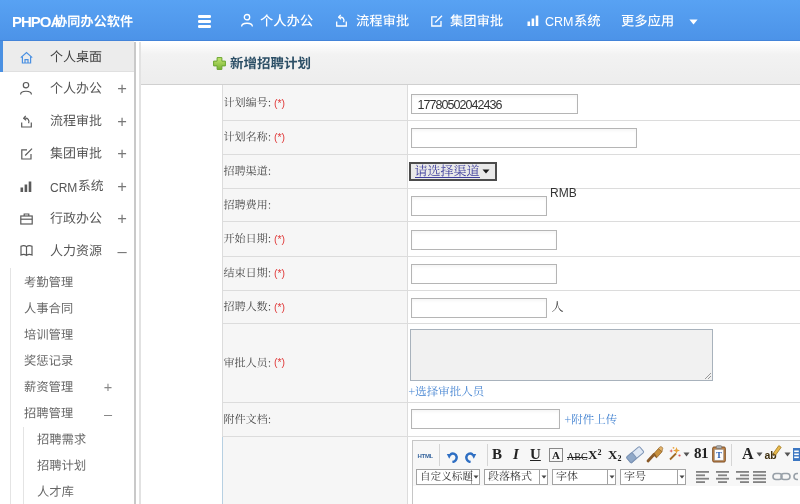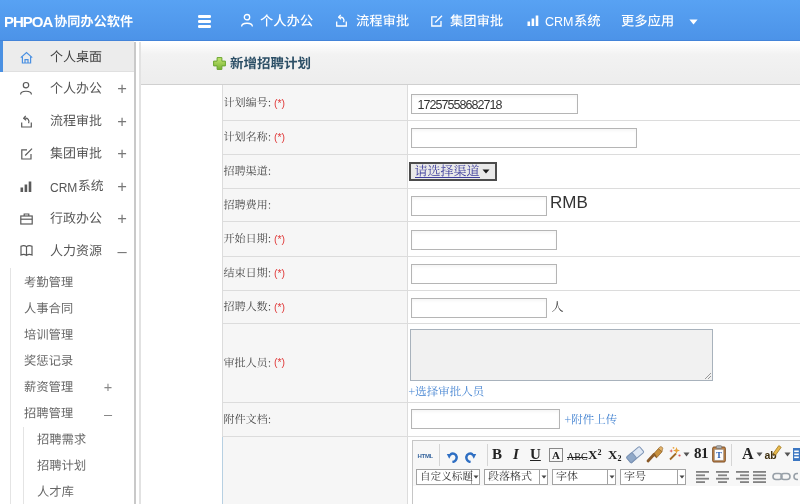--- a/index.html
+++ b/index.html
@@ -3,21 +3,21 @@
 <style>
 *{margin:0;padding:0;box-sizing:border-box}
 body{margin:0;font-family:"Liberation Sans",sans-serif}
 #page{position:relative;width:800px;height:504px;overflow:hidden;background:#fff}
 .abs{position:absolute}
 </style></head>
 <body>
 <div id="page">
 
 <div class="abs" style="left:0;top:0;width:800px;height:41px;background:linear-gradient(180deg,#58a2f3,#4c93e8);border-bottom:1px solid #4384d9"></div>
-<div class="abs" style="left:4px;top:12.5px;color:#fff;font-weight:bold;font-size:15px;letter-spacing:-1px">PHPOA</div>
+<div class="abs" style="left:12px;top:12.5px;color:#fff;font-weight:bold;font-size:15px;letter-spacing:-1px">PHPOA</div>
 
 <div class="abs" style="left:198px;top:15.2px;width:13px;height:2.5px;background:#fff;border-radius:1.2px"></div>
 <div class="abs" style="left:198px;top:20.2px;width:13px;height:2.5px;background:#fff;border-radius:1.2px"></div>
 <div class="abs" style="left:198px;top:25.2px;width:13px;height:2.5px;background:#fff;border-radius:1.2px"></div>
 
 <svg class="abs" style="left:240px;top:12.5px" width="14" height="15" viewBox="0 0 14 15" fill="none" stroke="#fff" stroke-width="1.3">
 <circle cx="7" cy="4.2" r="2.7"></circle>
       <path d="M1.6 13.4 C1.6 9.2 12.4 9.2 12.4 13.4"></path>
     </svg>
 <svg class="abs" style="left:334px;top:12.5px" width="15" height="15" viewBox="0 0 15 15" fill="none" stroke="#fff" stroke-width="1.3">
@@ -124,31 +124,31 @@
 <div class="abs" style="left:222px;top:436px;width:578px;height:1px;background:#dcdcdc"></div>
 
 <div class="abs" style="left:274px;top:96.5px;color:#e03c3c;font-size:10.5px">(*)</div>
 <div class="abs" style="left:274px;top:130.8px;color:#e03c3c;font-size:10.5px">(*)</div>
 <div class="abs" style="left:274px;top:232.5px;color:#e03c3c;font-size:10.5px">(*)</div>
 <div class="abs" style="left:274px;top:266.8px;color:#e03c3c;font-size:10.5px">(*)</div>
 <div class="abs" style="left:274px;top:300.5px;color:#e03c3c;font-size:10.5px">(*)</div>
 <div class="abs" style="left:274px;top:355.5px;color:#e03c3c;font-size:10.5px">(*)</div>
 
 <div class="abs" style="left:411px;top:94px;width:167px;height:19.5px;border:1px solid #b5b5b5;background:#fff;box-shadow:inset 0 2px 3px rgba(0,0,0,0.04)"></div>
-<div class="abs" style="left:417.5px;top:98px;color:#333;font-size:12.5px;letter-spacing:-0.95px">17257558682718</div>
+<div class="abs" style="left:417.5px;top:98px;color:#333;font-size:12.5px;letter-spacing:-0.95px">17780502042436</div>
 <div class="abs" style="left:411px;top:128px;width:226px;height:19.5px;border:1px solid #b5b5b5;background:#fff;box-shadow:inset 0 2px 3px rgba(0,0,0,0.04)"></div>
 
 <div class="abs" style="left:409px;top:161.5px;width:88px;height:19px;border:2px solid #4c4c4c;background:#e9e9e9"></div>
 <svg class="abs" style="left:482px;top:169px" width="8" height="5" viewBox="0 0 8 5">
       <path d="M0.5 0.5 H7.5 L4 4.5 Z" fill="#1a1a1a"></path>
     </svg>
 <div class="abs" style="left:415px;top:176.5px;width:65px;height:1px;background:#3f3f9e"></div>
 
 <div class="abs" style="left:411px;top:196px;width:136px;height:19.5px;border:1px solid #b5b5b5;background:#fff;box-shadow:inset 0 2px 3px rgba(0,0,0,0.04)"></div>
-<div class="abs" style="left:550px;top:193px;color:#333;font-size:17px">RMB</div>
+<div class="abs" style="left:550px;top:186px;color:#333;font-size:12px">RMB</div>
 
 <div class="abs" style="left:411px;top:230px;width:145.5px;height:19.5px;border:1px solid #b5b5b5;background:#fff;box-shadow:inset 0 2px 3px rgba(0,0,0,0.04)"></div>
 <div class="abs" style="left:411px;top:264px;width:145.5px;height:19.5px;border:1px solid #b5b5b5;background:#fff;box-shadow:inset 0 2px 3px rgba(0,0,0,0.04)"></div>
 
 <div class="abs" style="left:411px;top:298px;width:136px;height:19.5px;border:1px solid #b5b5b5;background:#fff;box-shadow:inset 0 2px 3px rgba(0,0,0,0.04)"></div>
 
 <div class="abs" style="left:410px;top:329px;width:303px;height:52px;border:1px solid #a8b2bc;background:#f1f1f1"></div>
 <svg class="abs" style="left:704px;top:372px" width="8" height="8" viewBox="0 0 8 8" stroke="#999" stroke-width="1">
       <path d="M1 7 L7 1 M4 7 L7 4"></path>
     </svg>

